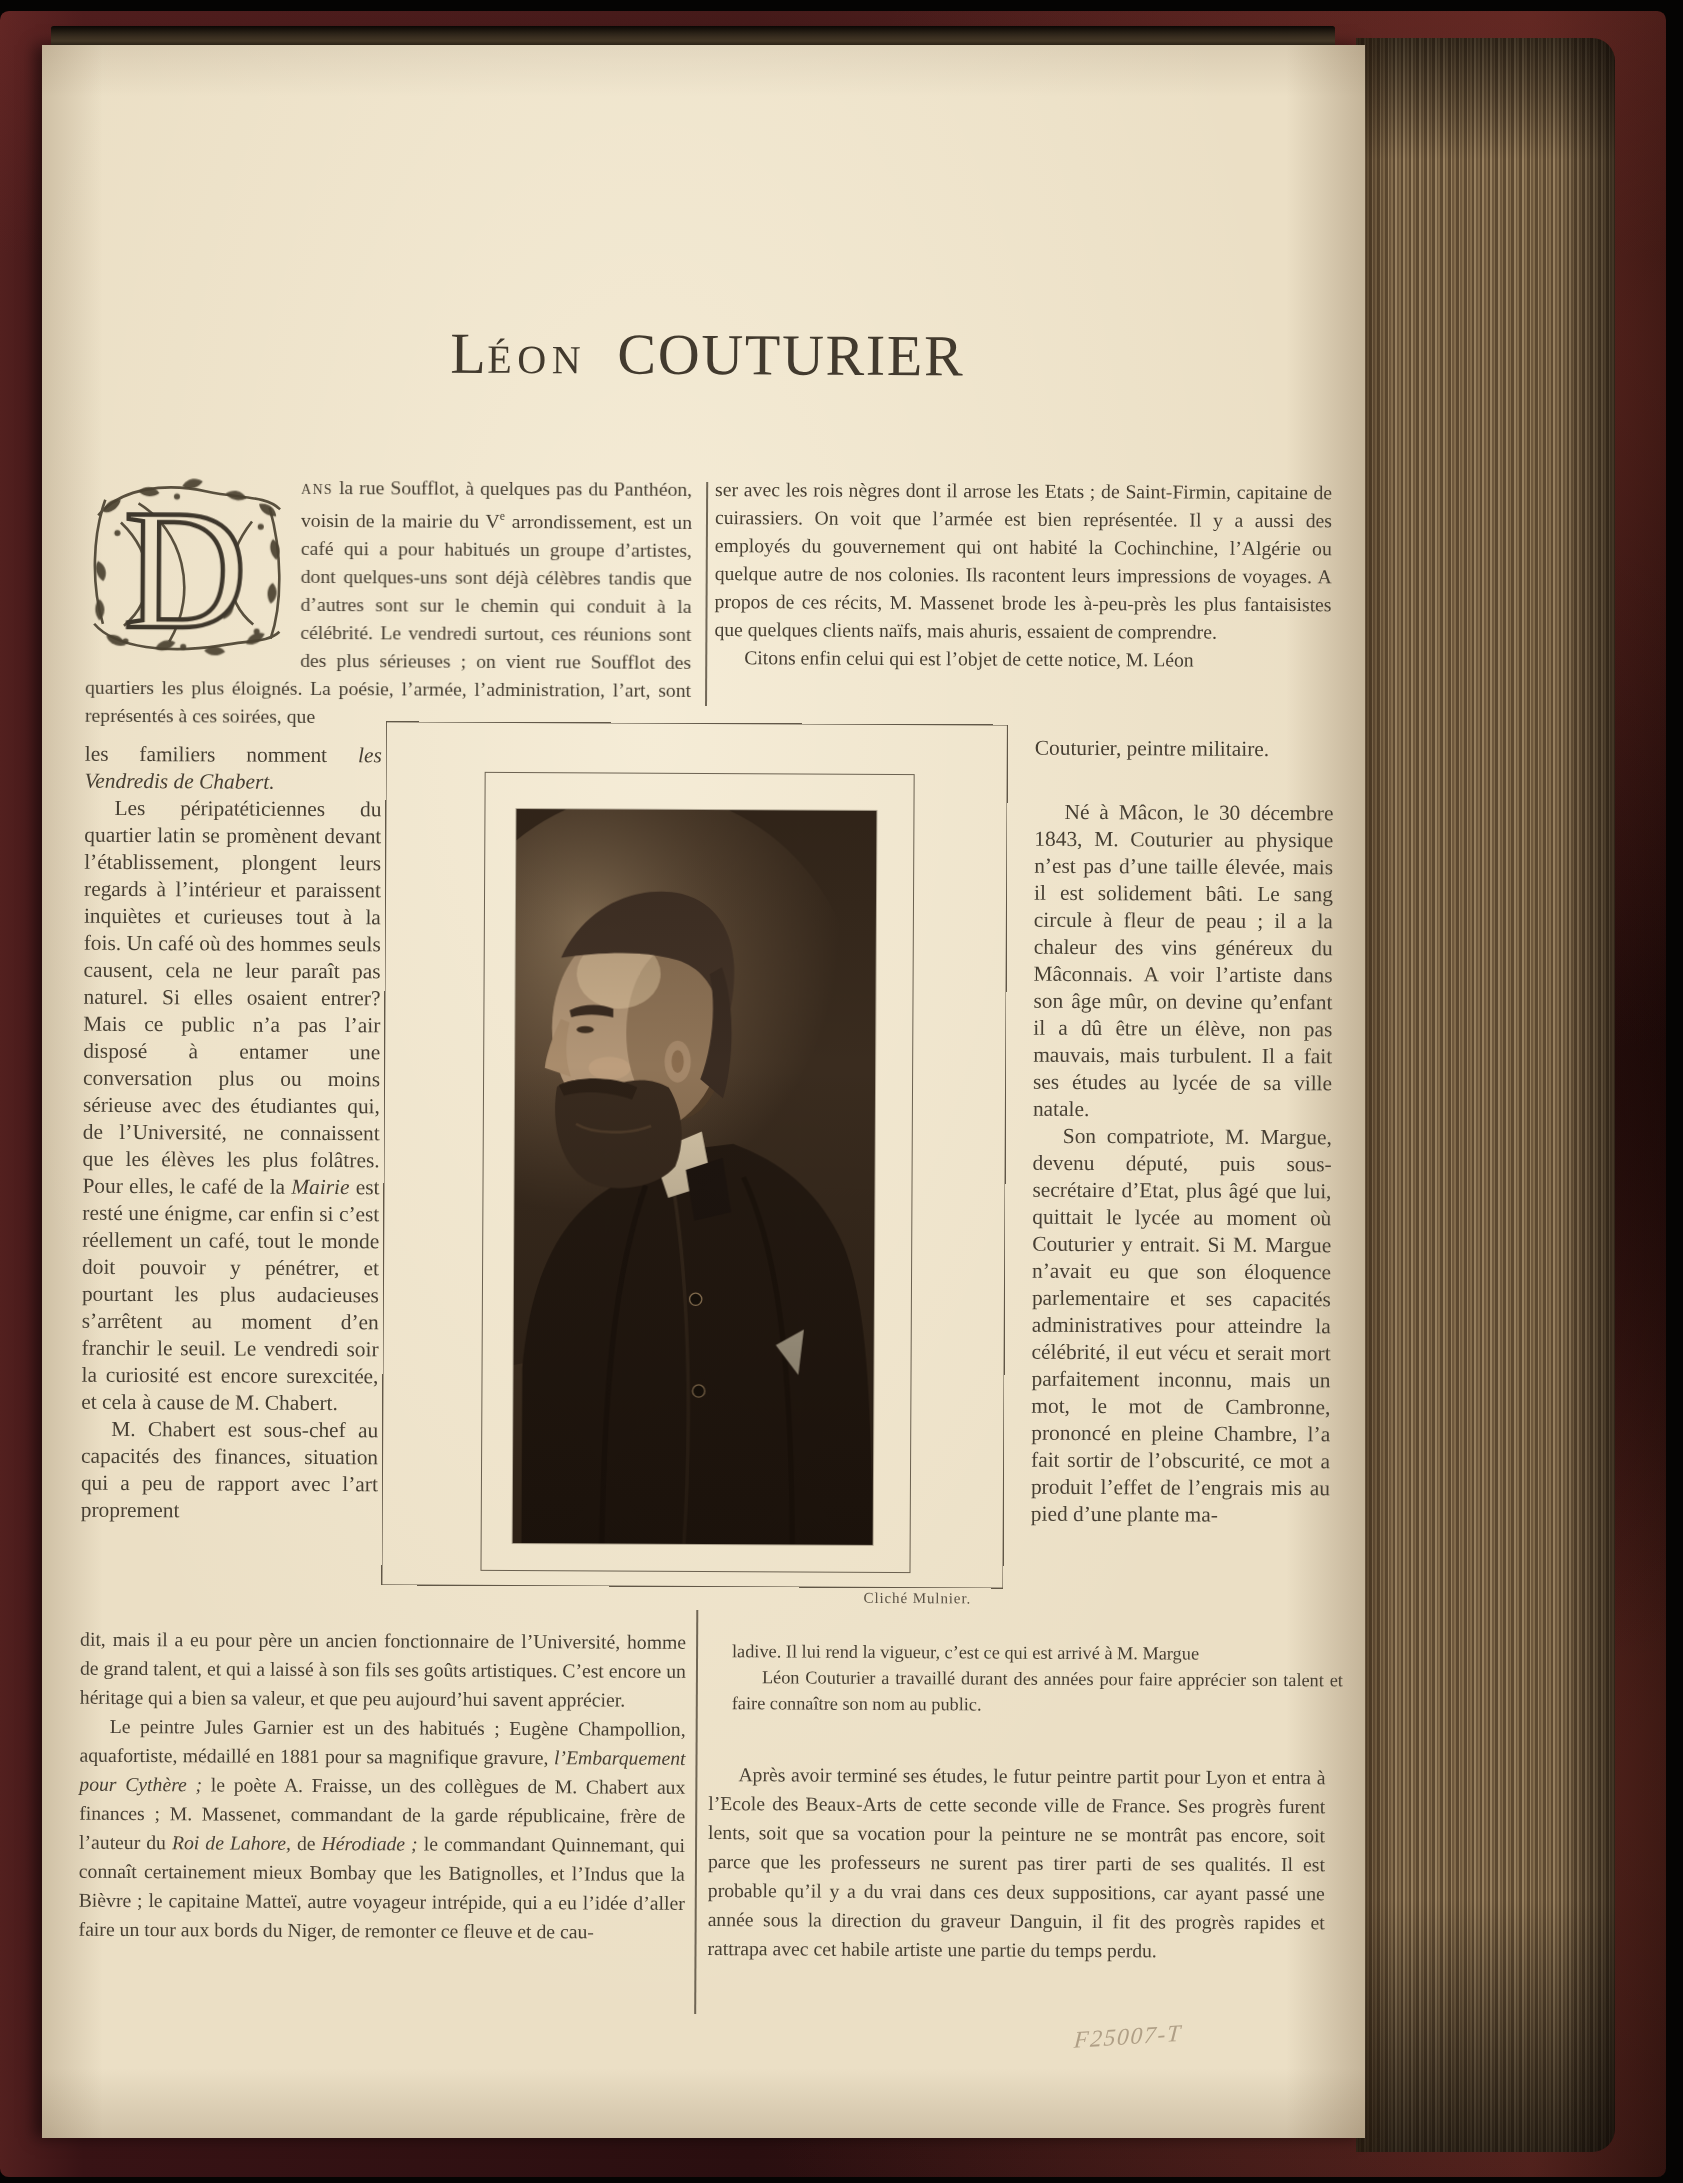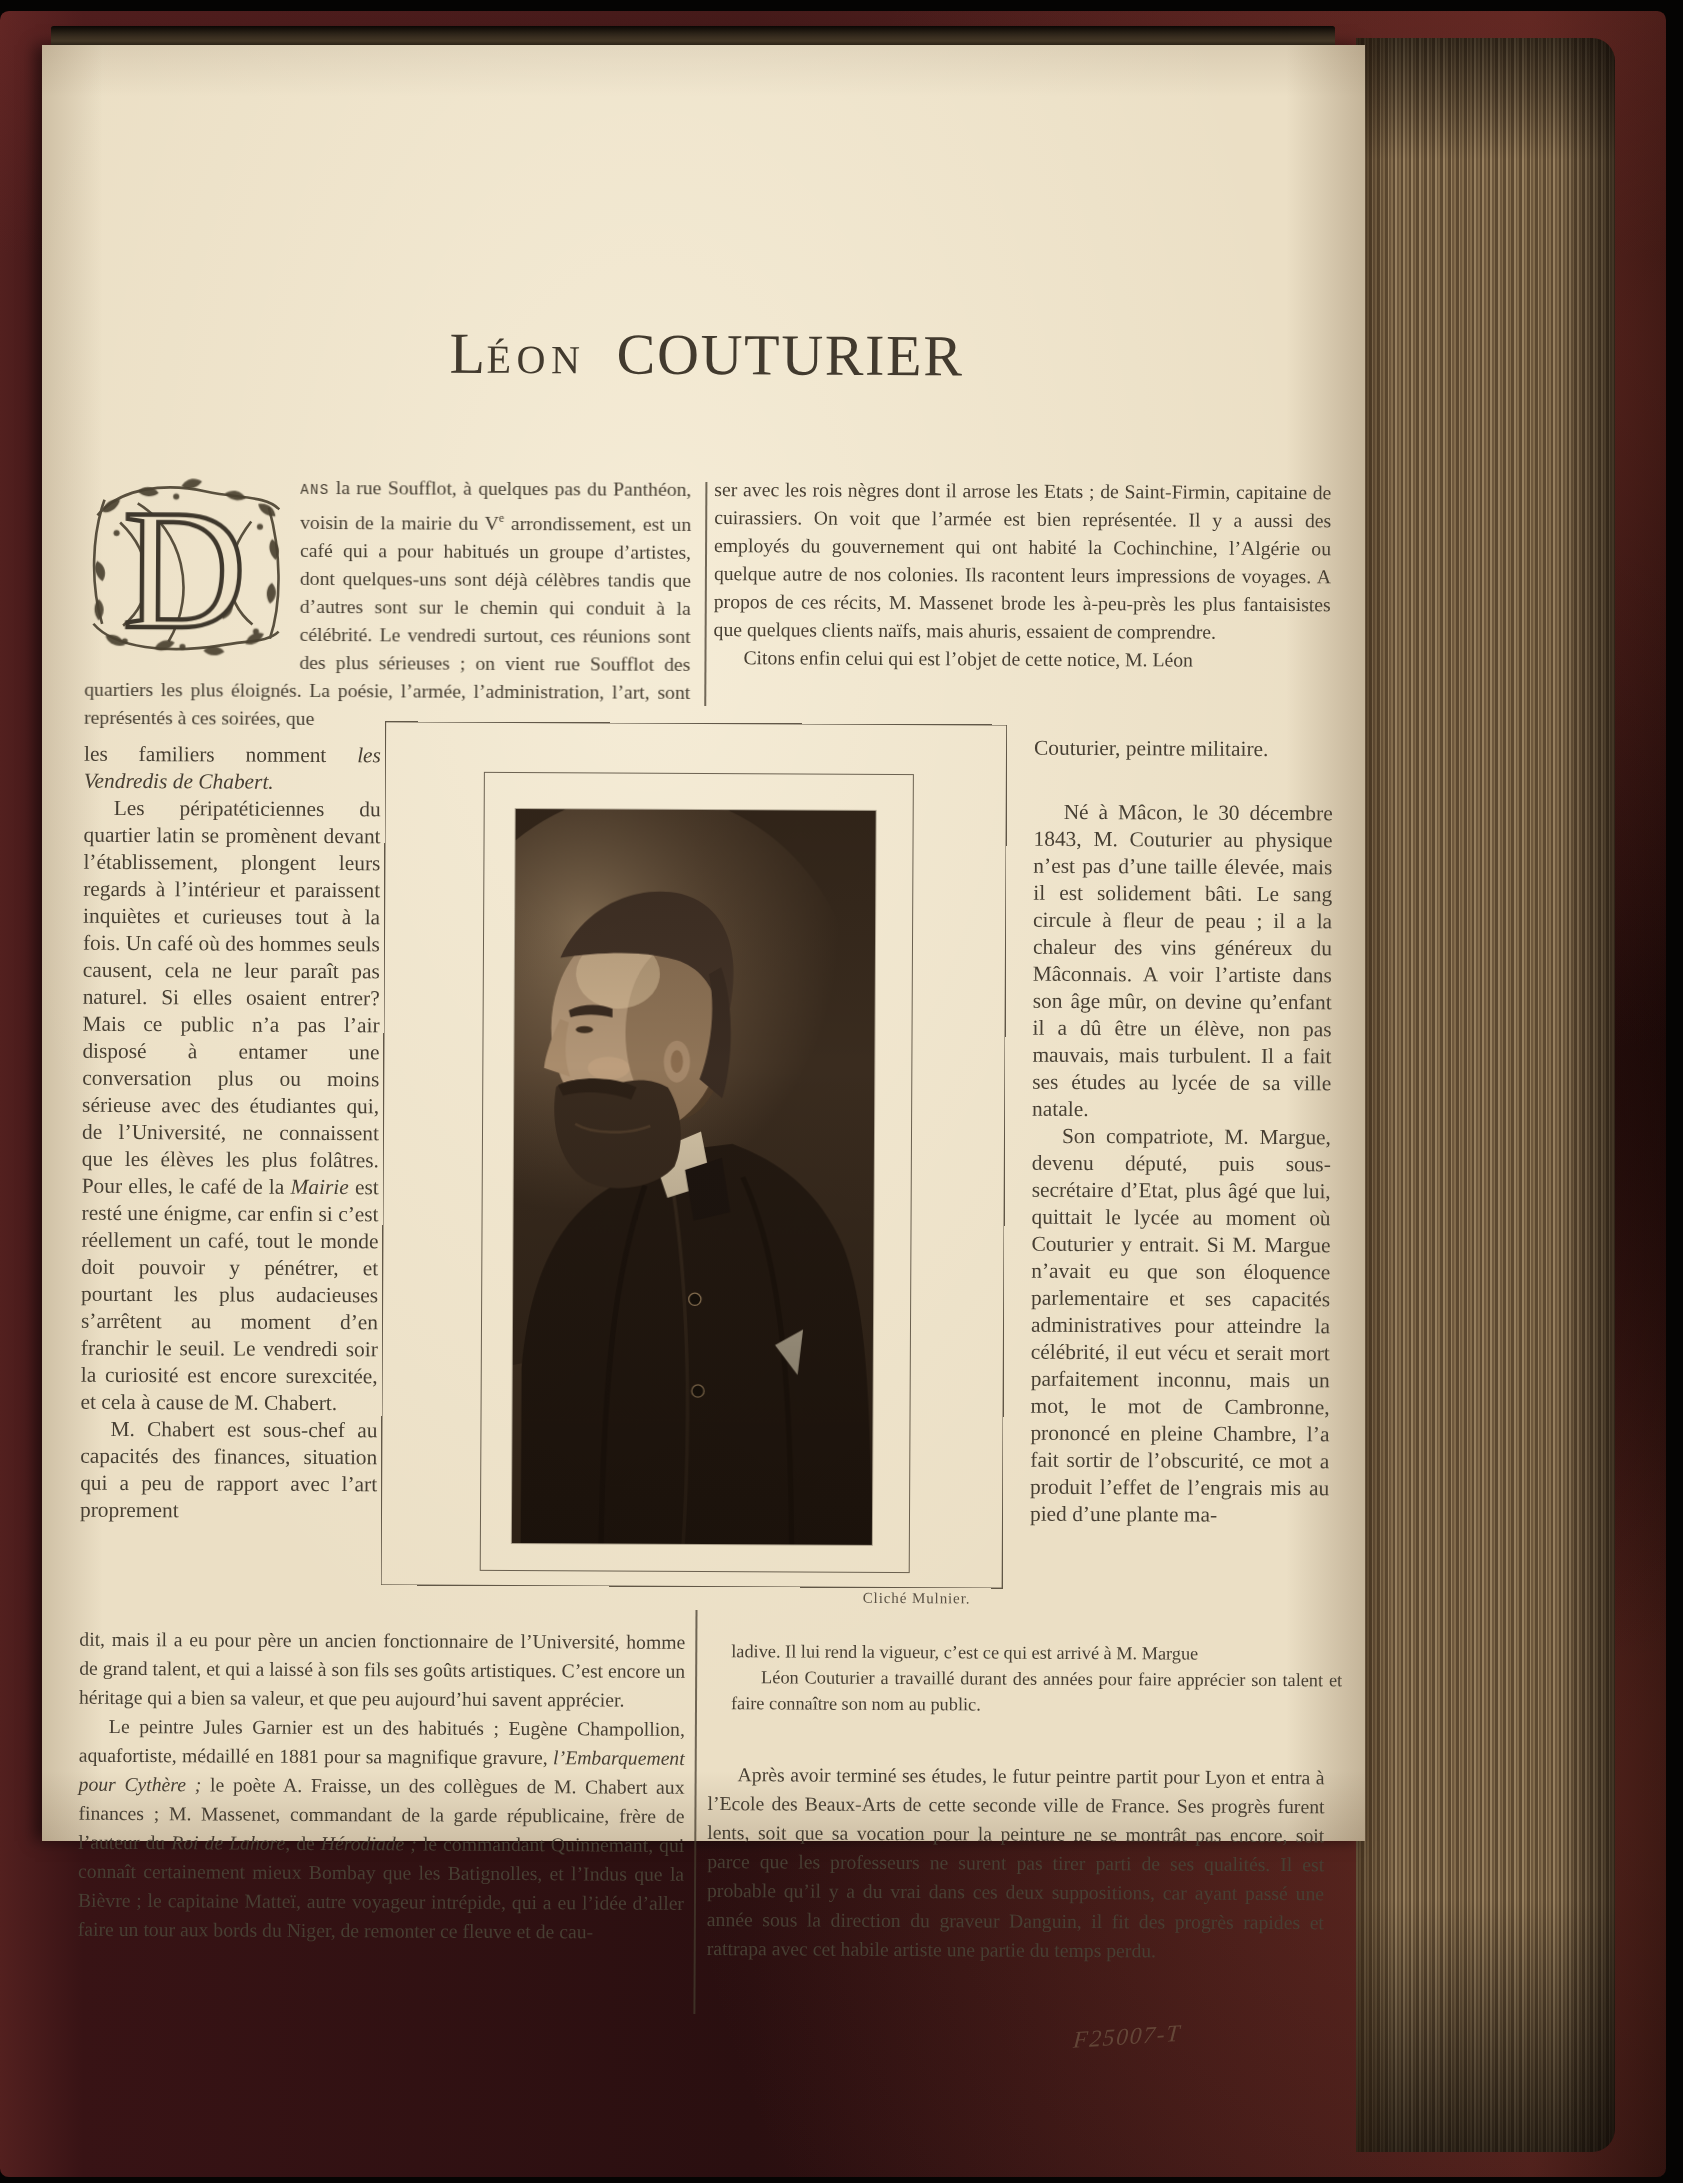--- a/index.html
+++ b/index.html
@@ -27,21 +27,21 @@
   .stack{
     position:absolute;left:1356px;top:38px;width:259px;height:2114px;
     border-radius:0 23px 23px 0;
     background:
       linear-gradient(270deg, rgba(10,5,3,.55), transparent 61px),
       linear-gradient(90deg, rgba(40,25,12,.5), transparent 35px),
       linear-gradient(180deg, rgba(8,5,3,.6), transparent 122px, transparent 88%, rgba(8,5,3,.68)),
       repeating-linear-gradient(90deg,#97805f 0 1.7px,#6e583d 1.7px 3.5px,#836c4c 3.5px 5.2px,#5d4931 5.2px 7.9px);
   }
   .page{
-    position:absolute;left:42px;top:45px;width:1323px;height:1796px;
+    position:absolute;left:42px;top:45px;width:1323px;height:2093px;
     background:
       radial-gradient(ellipse at 46% 32%, rgba(255,249,232,.5), transparent 65%),
       linear-gradient(90deg, rgba(105,80,50,.22), transparent 61px),
       linear-gradient(270deg, rgba(105,80,50,.30), transparent 79px),
       linear-gradient(0deg, rgba(95,70,45,.20), transparent 70px),
       linear-gradient(180deg, rgba(95,70,45,.12), transparent 52px),
       #ebdfc5;
     box-shadow:-7px 0 14px rgba(0,0,0,.5);
   }
   .content{position:absolute;inset:0;transform:rotate(.3deg);}
@@ -54,21 +54,21 @@
   .t-cap{font-size:58px;}
   .t-sc{font-size:40px;letter-spacing:.14em;}
   .t-name{font-size:58px;margin-left:31px;}
 
   
   .tb{position:absolute;color:#473f33;text-align:justify;}
   .tb p{margin:0;}
   .tb p.ind{text-indent:30px;}
   .tb p.gap{margin-top:37px;}
   .i{font-style:italic;}
-  .sc{font-variant:small-caps;letter-spacing:1.3px;font-family:Liberation Mono, monospace;}
+  .sc{font-variant:small-caps;letter-spacing:1.3px;}
   .sup{vertical-align:super;font-size:.6em;}
 
   #blockA{left:41px;top:430px;width:606px;font-size:19.7px;line-height:28px;}
   #blockB{left:41px;top:699px;width:297px;font-size:21.4px;line-height:27px;}
   #blockC{left:41px;top:1583px;width:606px;font-size:19.7px;line-height:29px;}
   #blockD{left:670px;top:430px;width:617px;font-size:19.7px;line-height:28px;}
   #blockE{left:991px;top:688px;width:299px;font-size:21.4px;line-height:27px;}
   #blockF{left:693px;top:1593px;width:611px;font-size:18.3px;line-height:26px;}
   #blockG{left:670px;top:1715px;width:617px;font-size:19.7px;line-height:29px;}
 

